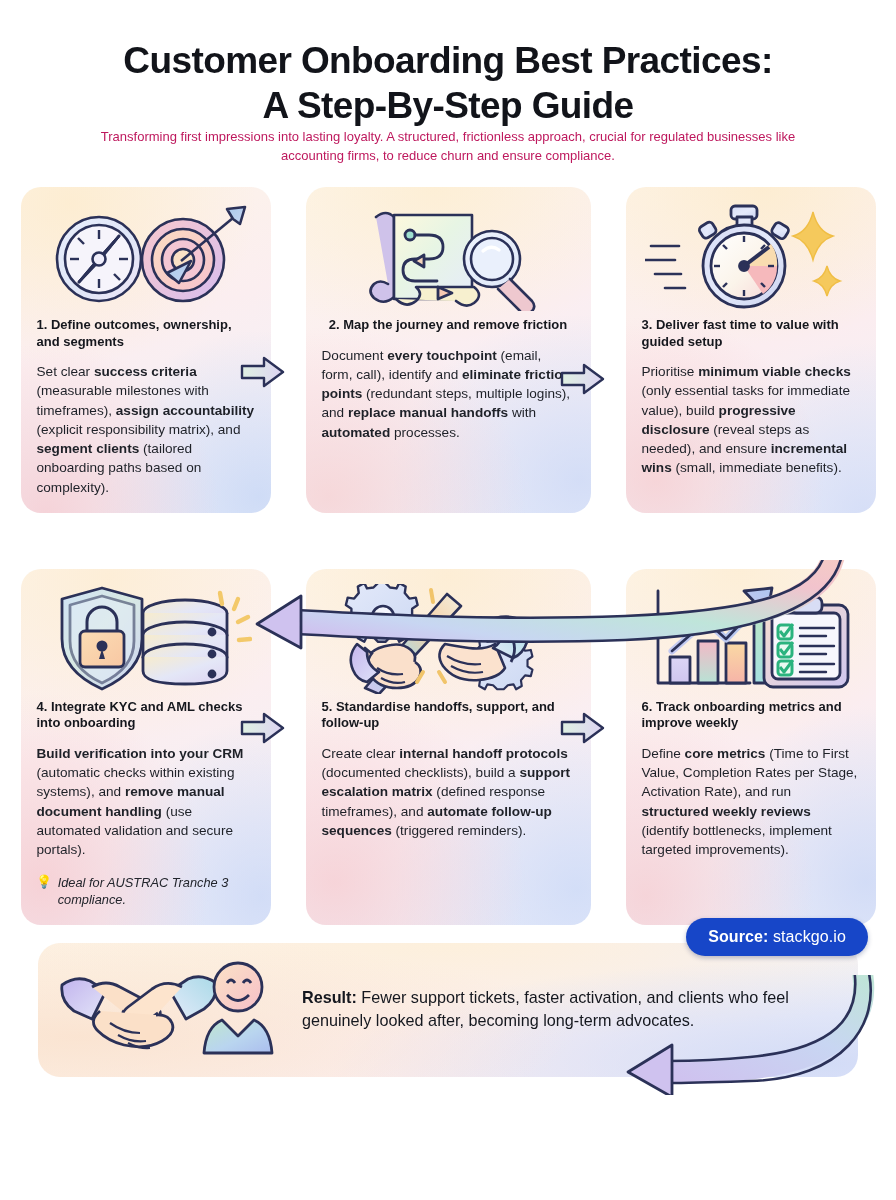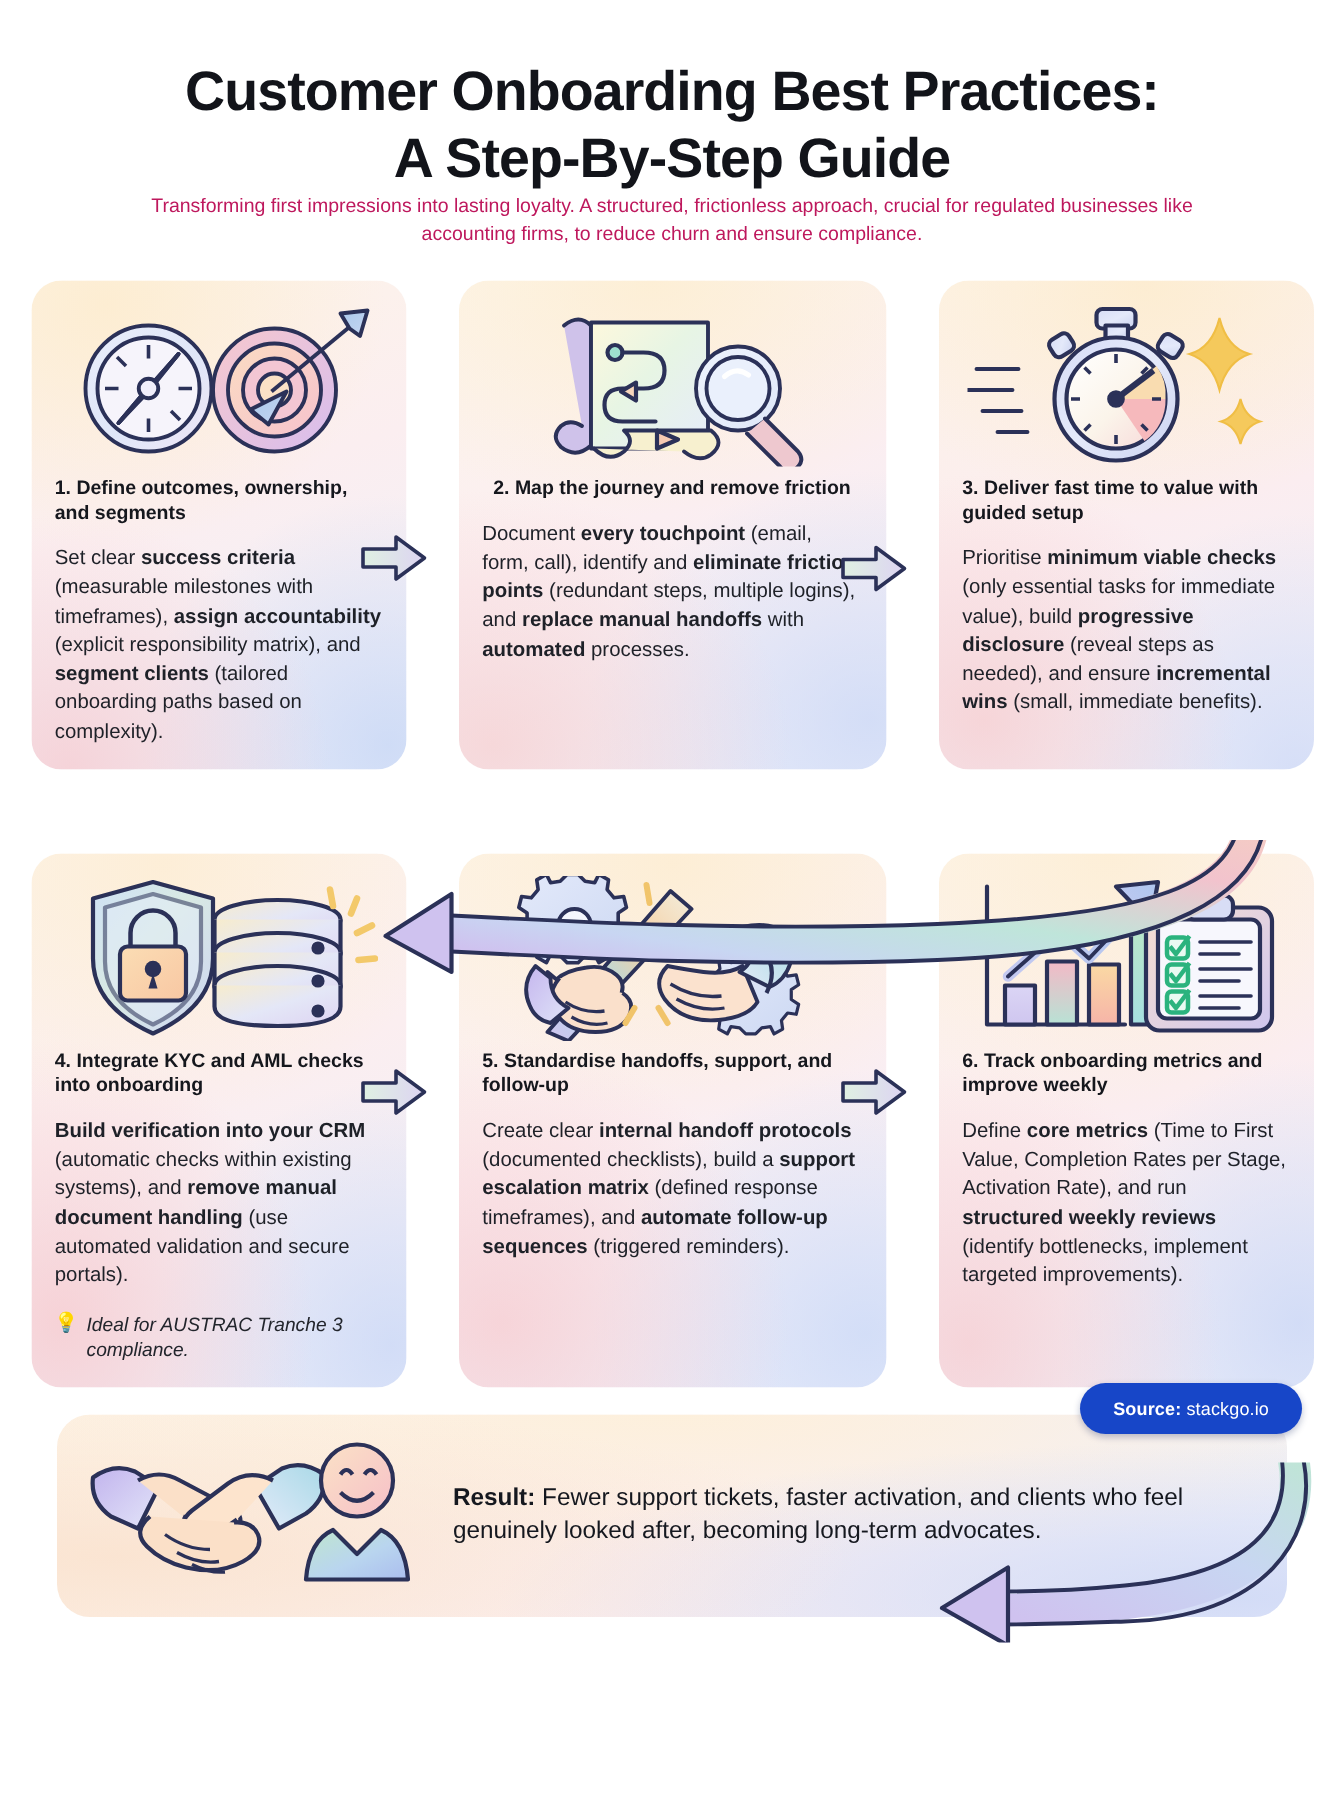--- a/index.html
+++ b/index.html
@@ -107,21 +107,21 @@
       linear-gradient(120deg,#fdf2e6 0%,#fbeef0 50%,#eef1fb 100%);
   }
   .result-text { font-size: 16.2px; line-height: 1.38; color: #15181f; }
   .result-text b { font-weight: 700; }
 
   
   .source-badge {
     position: absolute; right: 28px; bottom: 22px;
     background: #1746c8; color: #fff;
     padding: 10px 22px; border-radius: 22px;
-    font-size: 12px; letter-spacing: .1px;
+    font-size: 16px; letter-spacing: .1px;
     box-shadow: 0 2px 5px rgba(10,30,90,.28);
   }
   .source-badge b { font-weight: 700; }
 </style>
 </head>
 <body>
 
 <div class="page">
 
   <div class="header">

